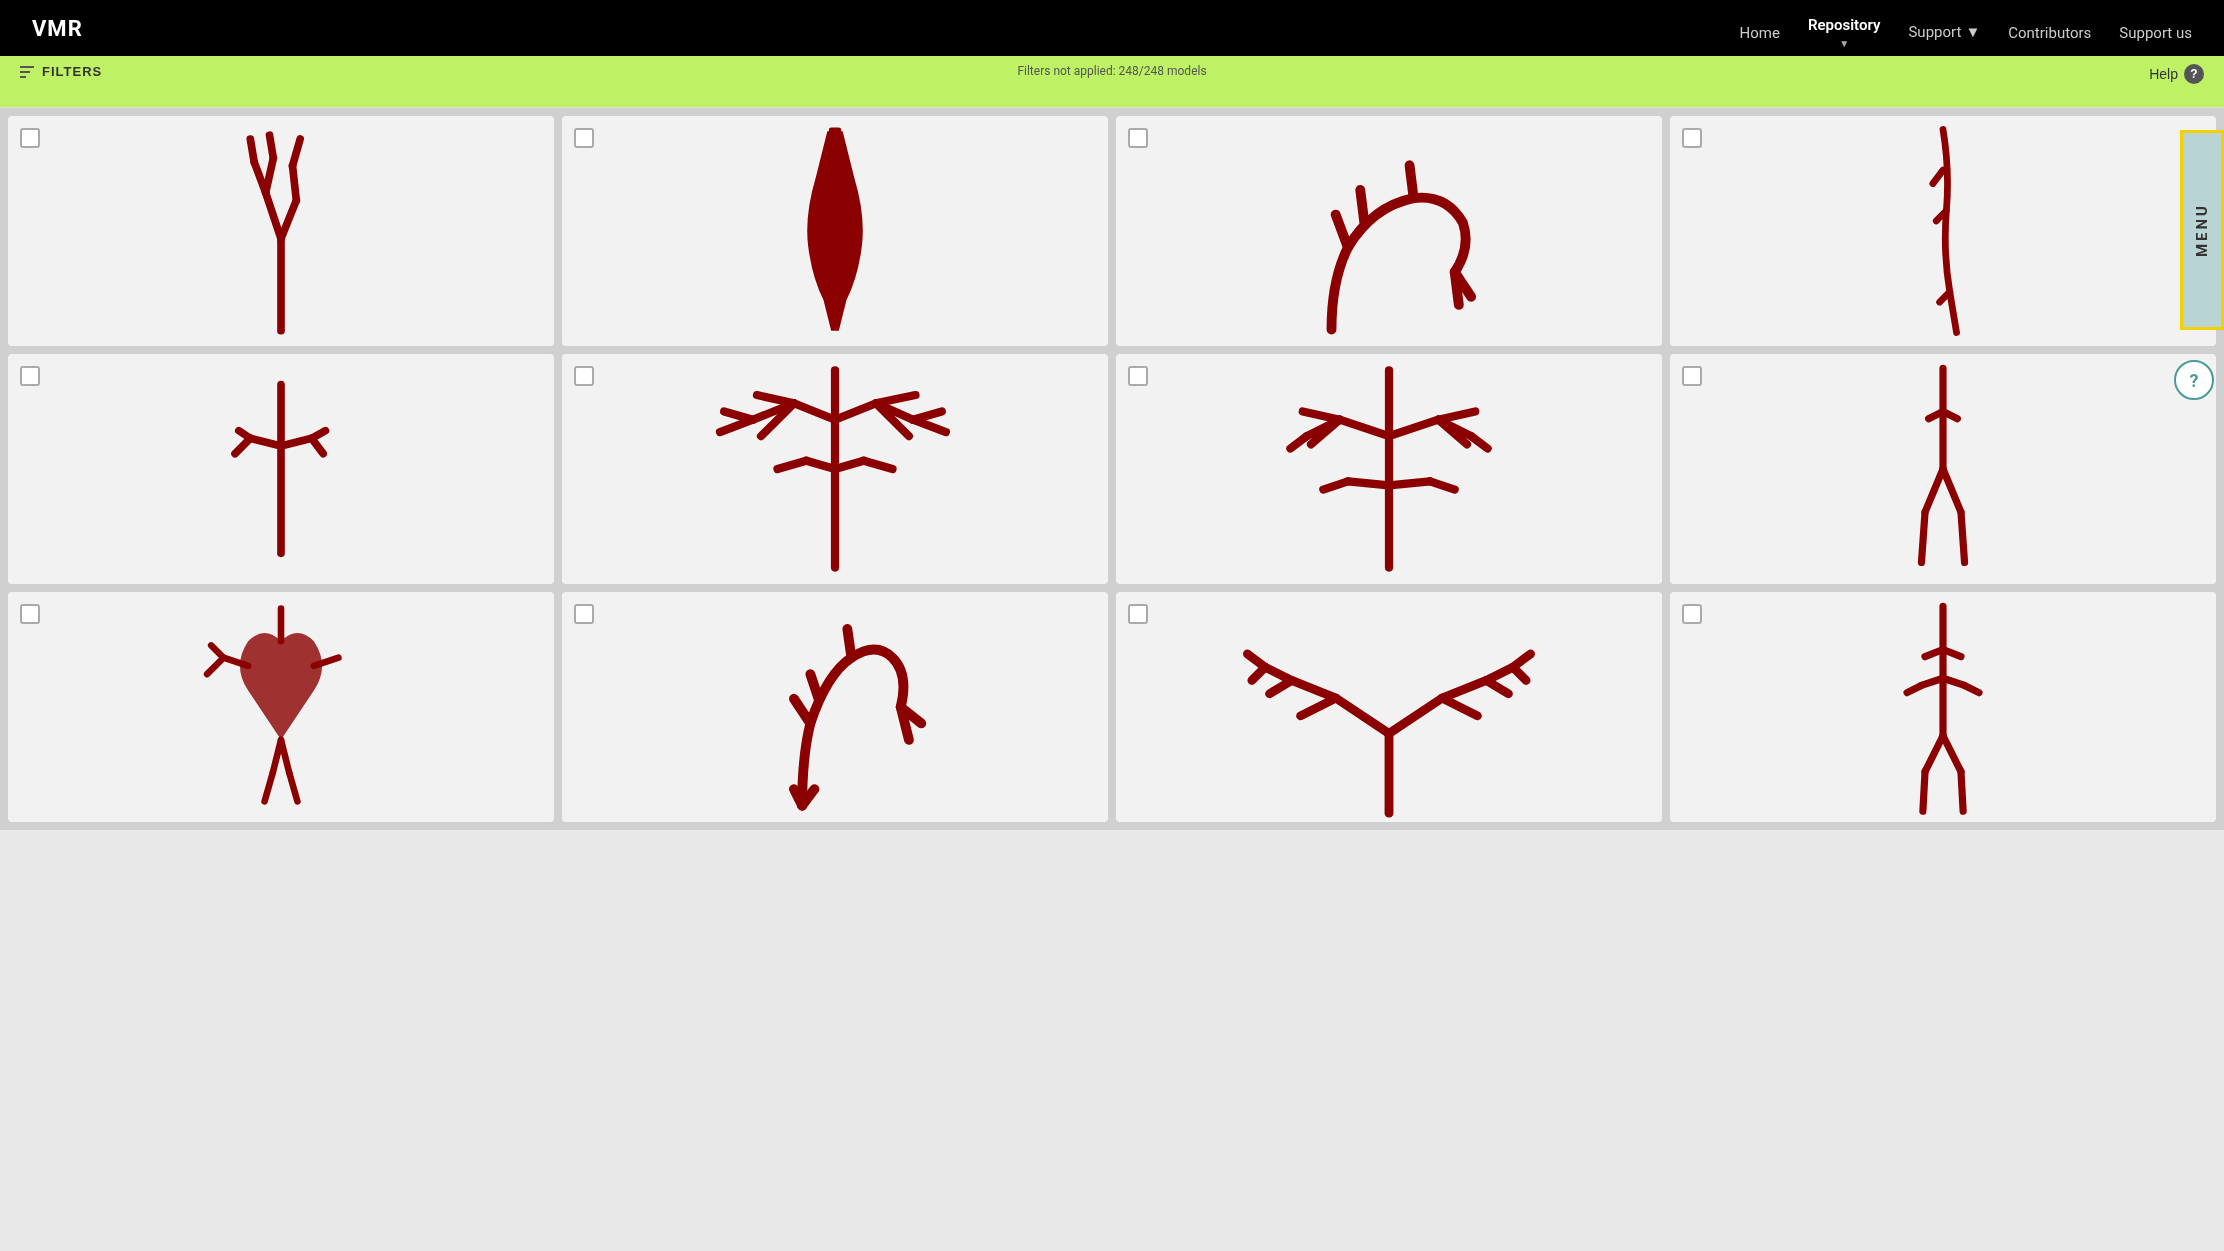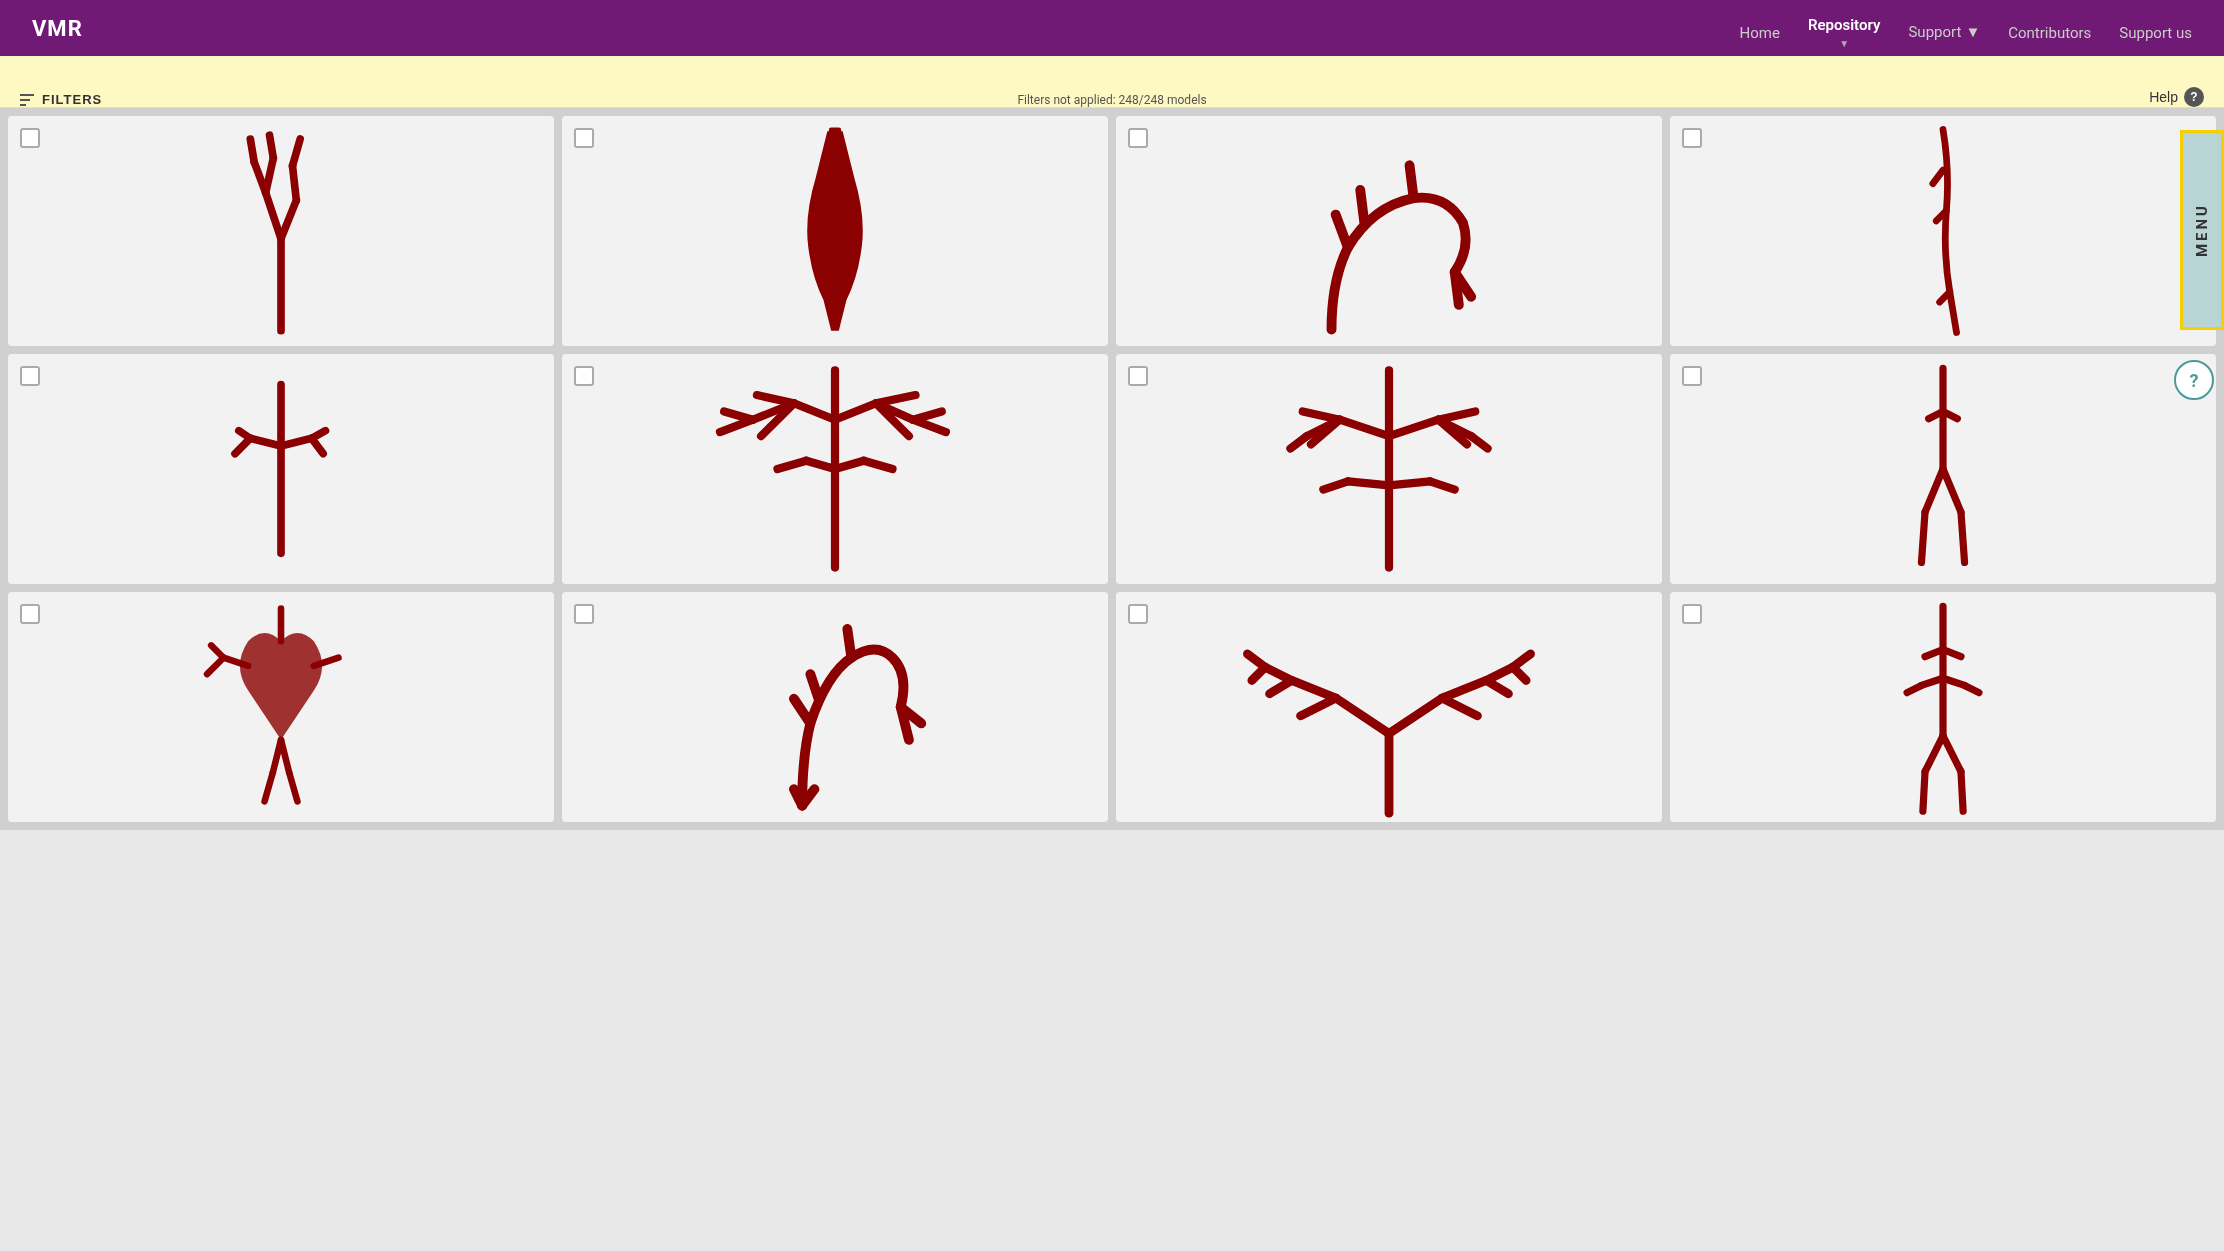--- a/index.html
+++ b/index.html
@@ -1,20 +1,20 @@
 <!DOCTYPE html>
 <html><head>
   <meta charset="utf-8">
   <style>
     * { box-sizing: border-box; margin: 0; padding: 0; }
     body { font-family: -apple-system, BlinkMacSystemFont, 'Segoe UI', Roboto, sans-serif; background: #e8e8e8; }
 
     
     .navbar {
-      background: #701a75;
+      background: #000000;
       display: flex;
       align-items: center;
       padding: 0 32px;
       height: 56px;
       position: relative;
       z-index: 10;
     }
     .navbar-brand {
       color: #fff;
       font-size: 22px;
@@ -52,24 +52,24 @@
       display: flex;
       align-items: center;
       gap: 4px;
       color: #ccc;
       font-size: 15px;
       cursor: pointer;
     }
 
     
     .filter-bar {
-      background: #fef9c3;
-      display: flex;
-      align-items: flex-end;
-      padding: 0 20px;
+      background: #bef264;
+      display: flex;
+      align-items: flex-start;
+      padding: 8px 20px;
       height: 52px;
       border-bottom: 1px solid #ddd;
       position: relative;
     }
     .filter-btn {
       display: flex;
       align-items: center;
       gap: 8px;
       font-size: 13px;
       font-weight: 600;

